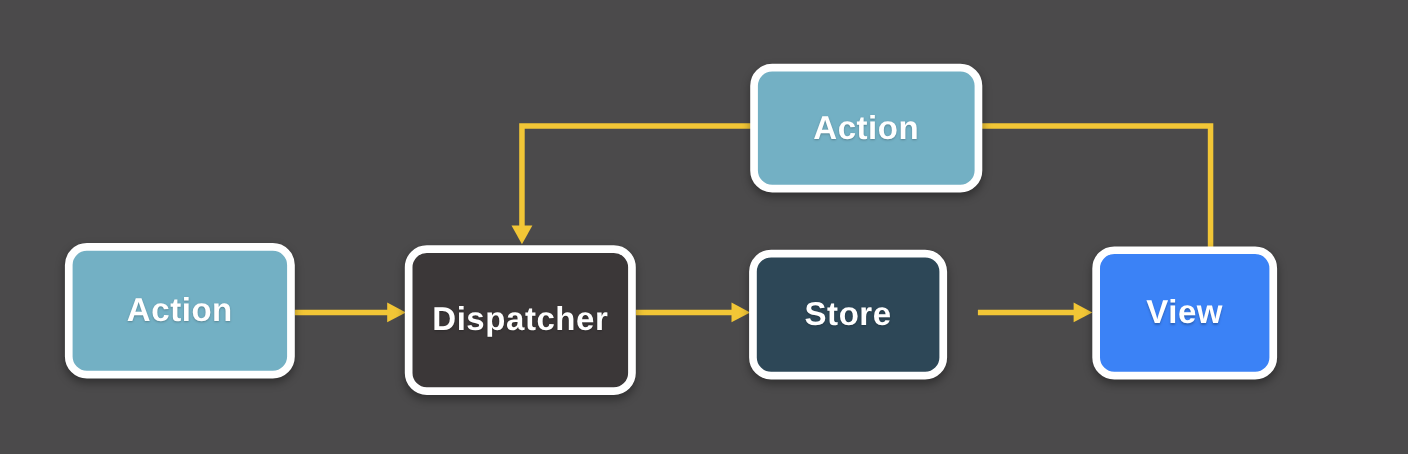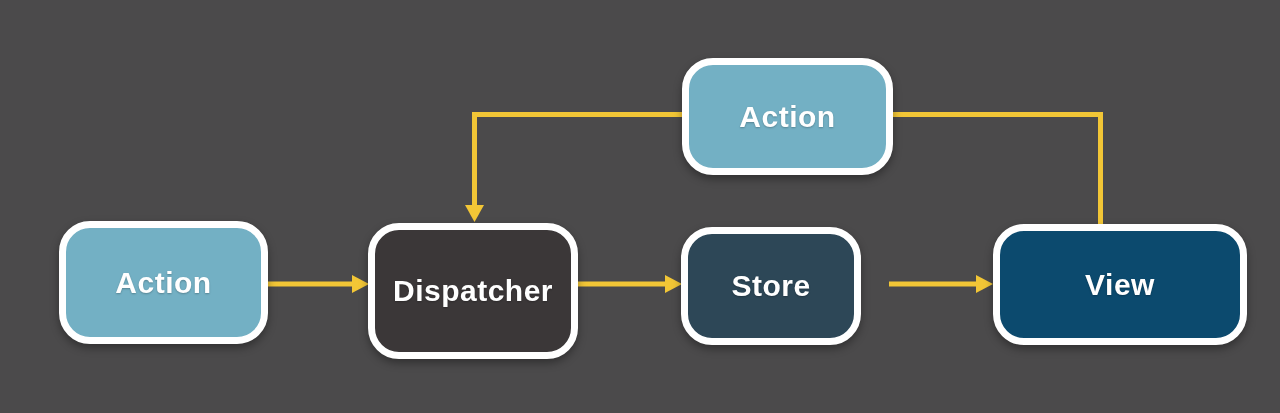--- a/index.html
+++ b/index.html
@@ -32,21 +32,21 @@
     stroke-linejoin: miter;
   }
   .edge-head {
     fill: var(--arrow-color, #F2C636);
     stroke: none;
   }
   .node {
     position: absolute;
     box-sizing: border-box;
     border: 7px solid var(--border-color, #FFFFFF);
-    border-radius: 31px;
+    border-radius: 20px;
     display: flex;
     align-items: center;
     justify-content: center;
     box-shadow: 0 4px 8px rgba(0,0,0,0.35);
   }
   .node .label {
     color: var(--label-color, #FFFFFF);
     font-size: 30px;
     font-weight: 700;
     letter-spacing: 0.5px;
@@ -95,17 +95,17 @@
   </div>
 
   <div class="node" style="left: 368px; top: 223px; width: 210px; height: 136px; background: rgb(59, 55, 56);">
     <span class="label">Dispatcher</span>
   </div>
 
   <div class="node" style="left: 681px; top: 227px; width: 180px; height: 118px; background: rgb(45, 71, 87);">
     <span class="label">Store</span>
   </div>
 
-  <div class="node" style="left: 993px; top: 224px; width: 254px; height: 121px; background: #0c4a6e;">
+  <div class="node" style="left: 993px; top: 224px; width: 168px; height: 121px; background: #3b82f6;">
     <span class="label">View</span>
   </div>
 
 </div>
 
 </body></html>

